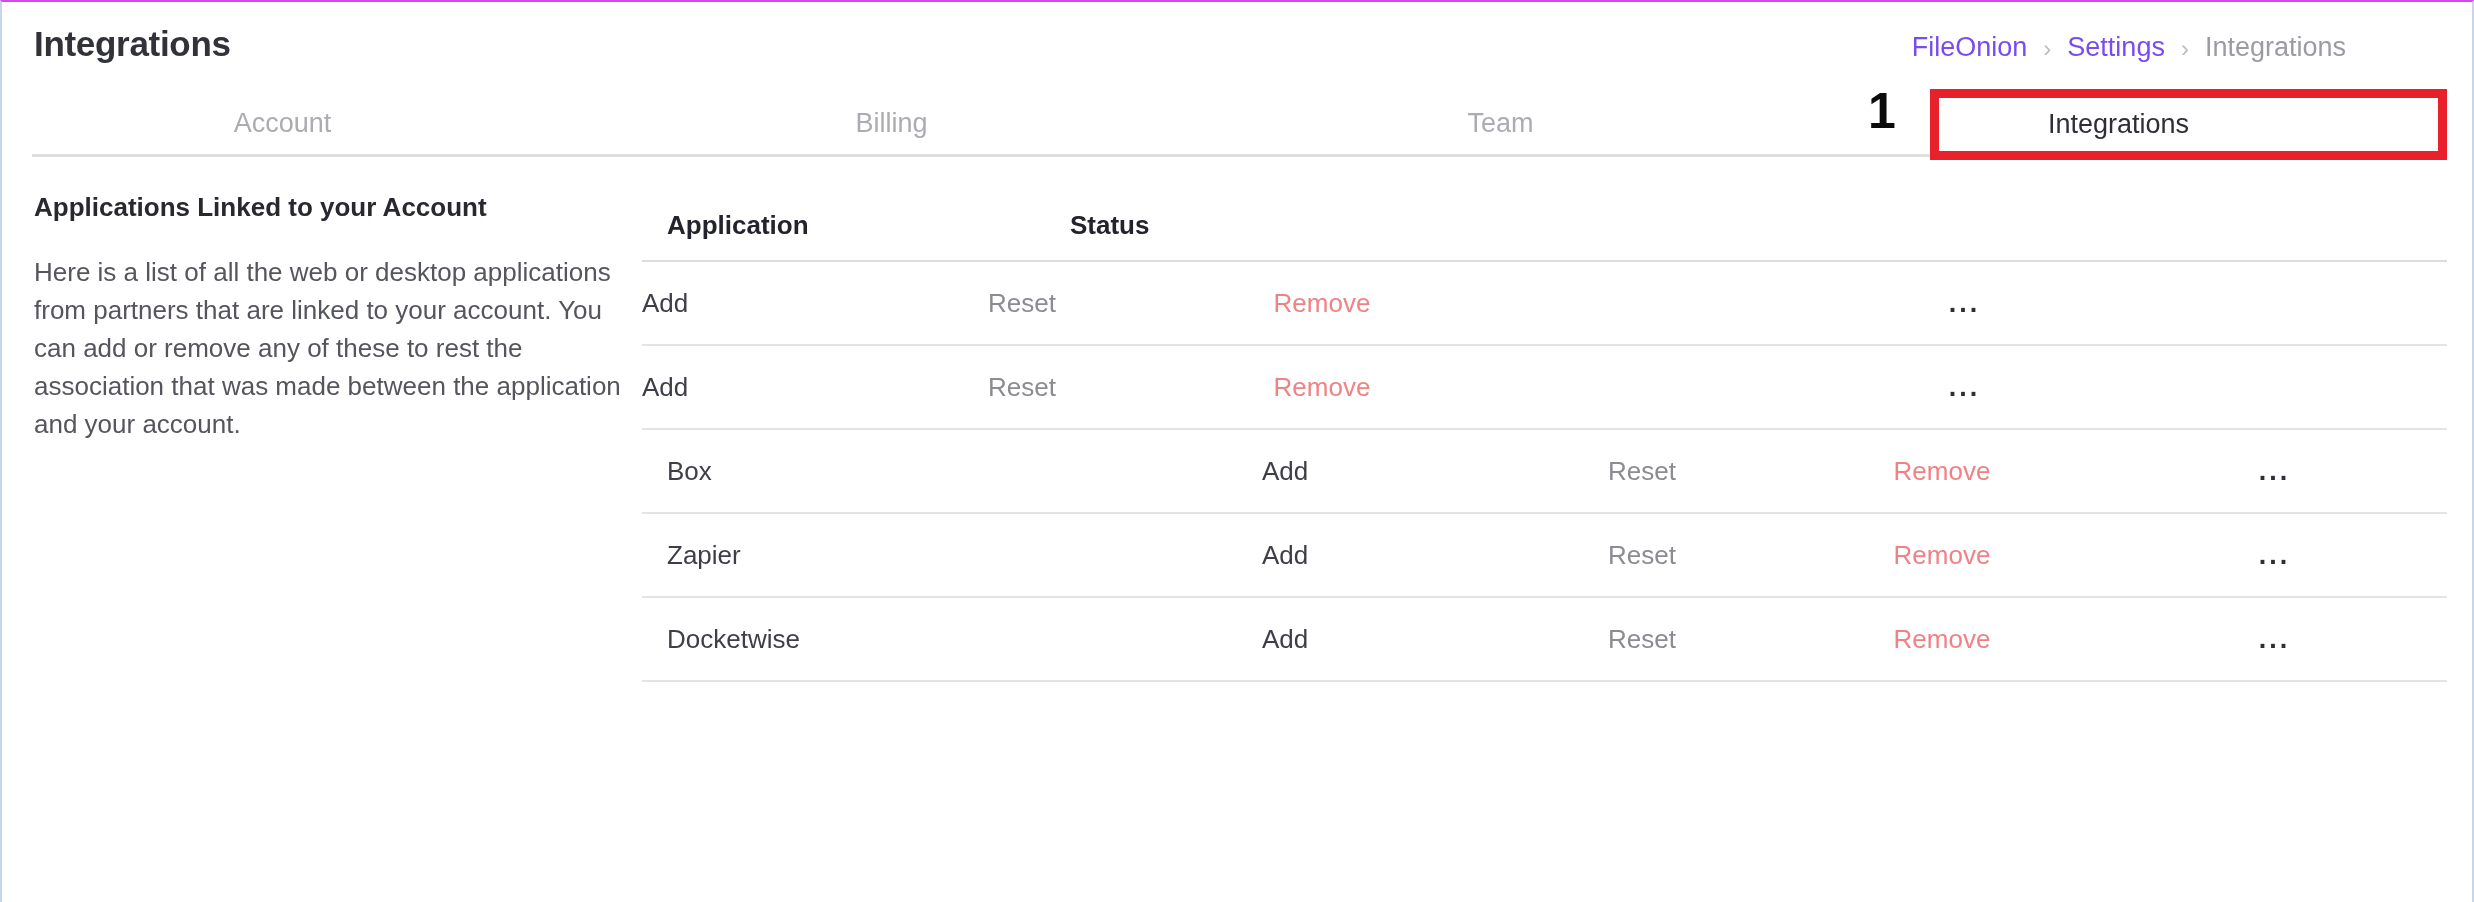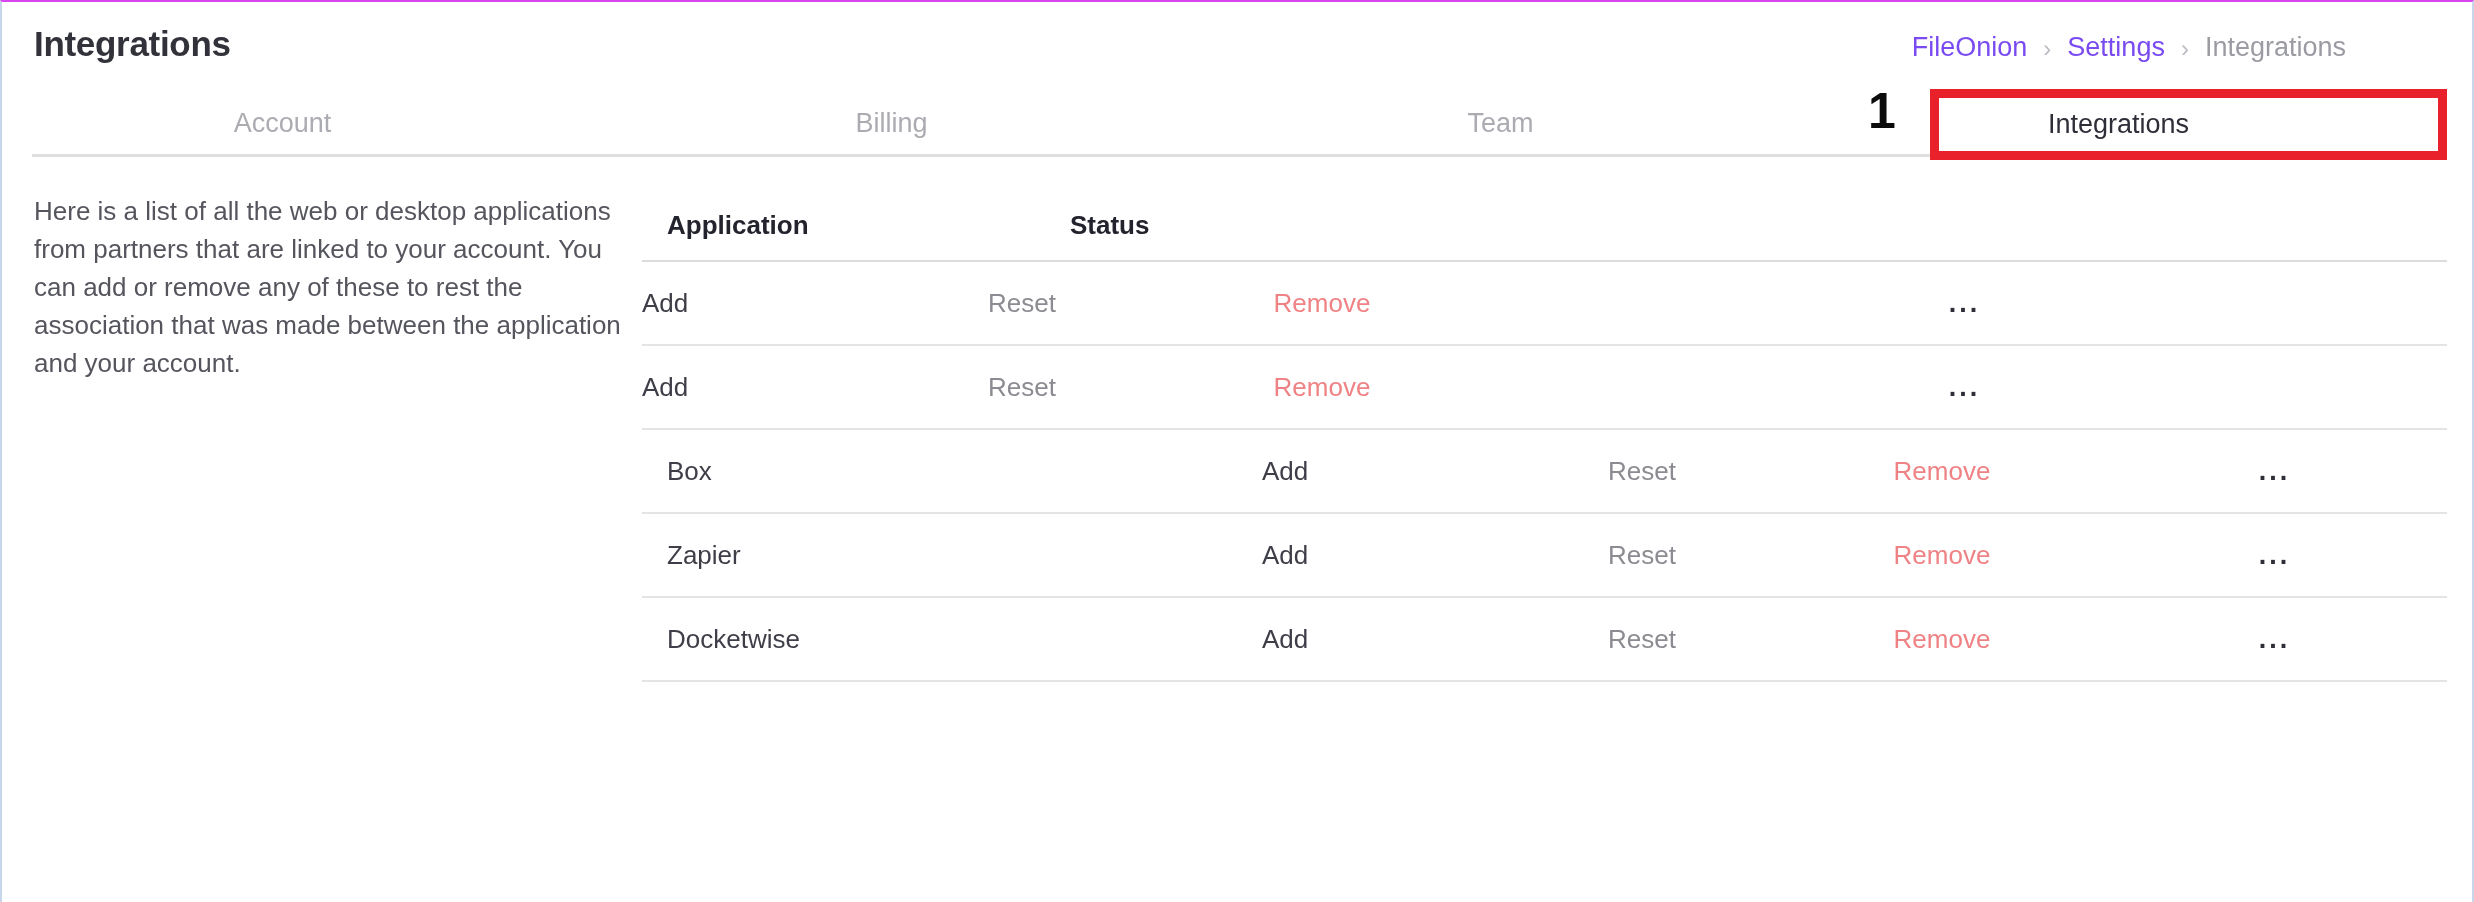--- a/index.html
+++ b/index.html
@@ -108,20 +108,21 @@
     <div class="tab"></div>
   </div>
 
   <div class="highlight-box">
     <div class="tab-active">Integrations</div>
   </div>
 
   <div class="step-marker">1</div>
 
   <div class="section">
+    <div class="section-heading">Applications Linked to your Account</div>
     <div class="section-desc">Here is a list of all the web or desktop applications from partners that are linked to your account. You can add or remove any of these to rest the association that was made between the application and your account.</div>
   </div>
 
   <div class="table">
     <div class="thead">
       <div class="th th-application">Application</div>
       <div class="th th-status">Status</div>
     </div>
 
     <div class="trow">

